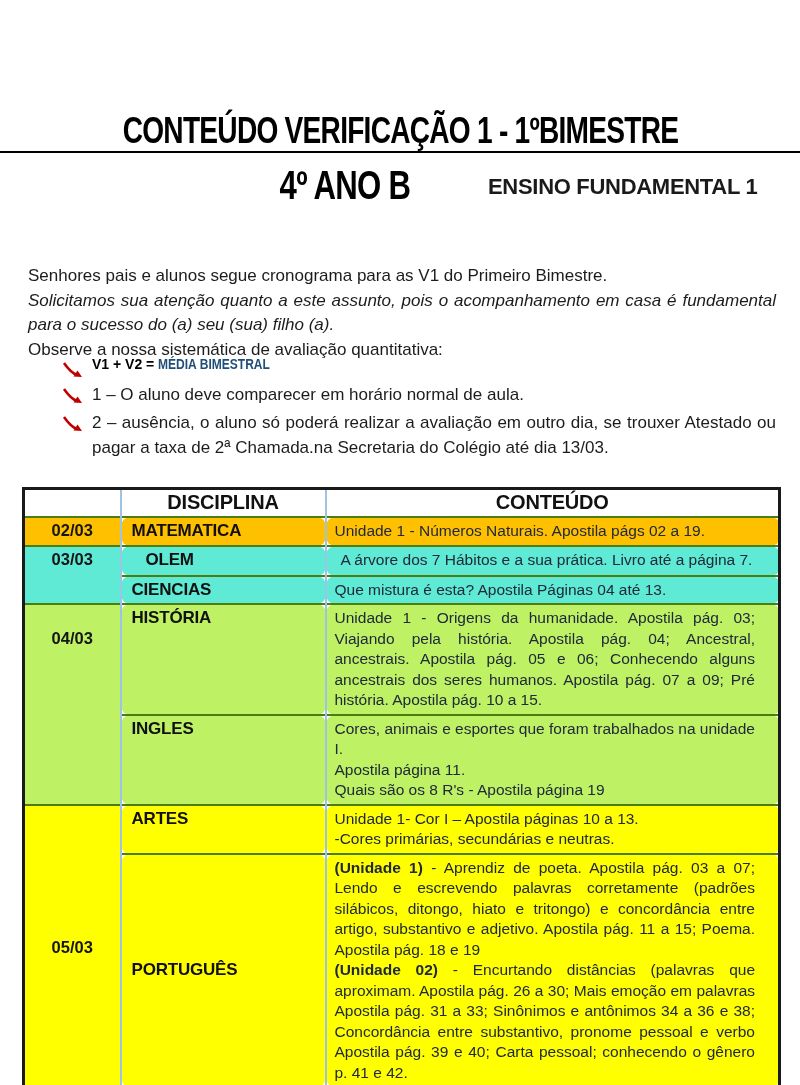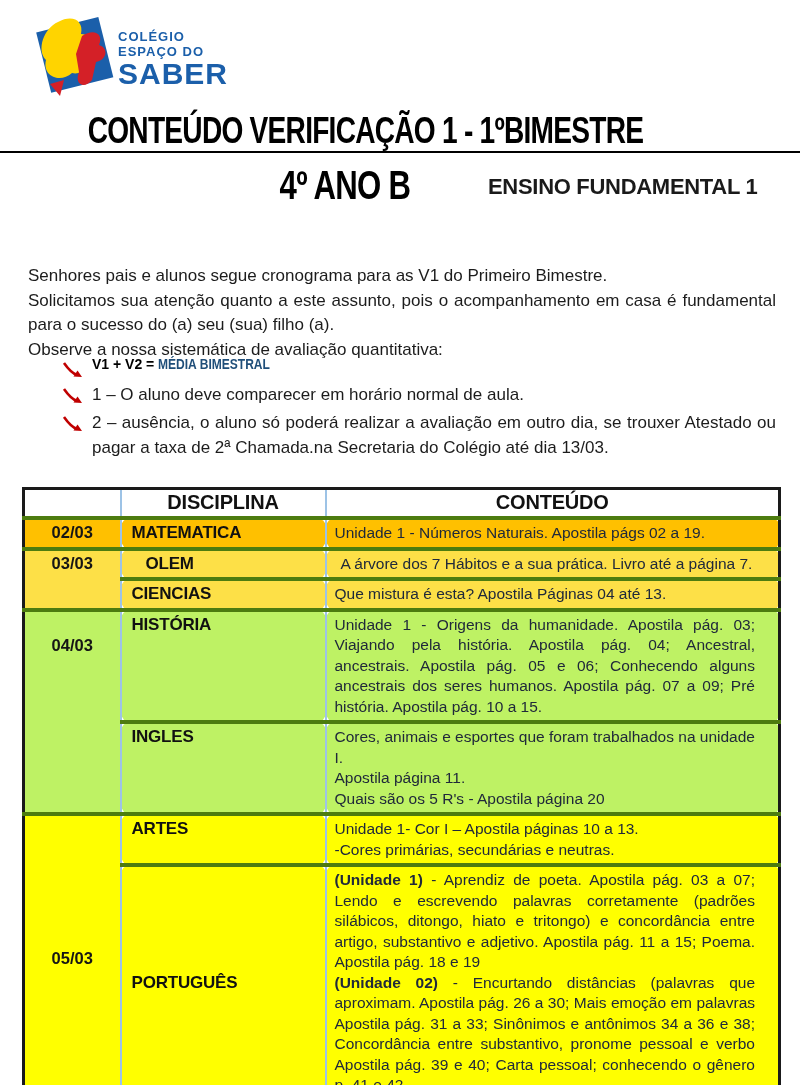--- a/index.html
+++ b/index.html
@@ -11,87 +11,72 @@
 
   
   .logo { position:absolute; left:30px; top:10px; width:250px; height:95px; }
   .logo-text { position:absolute; left:88px; top:20px; color:#1b5faa; line-height:1; }
   .logo-line1 { font-size:13px; font-weight:bold; letter-spacing:1px; }
   .logo-line2 { font-size:13px; font-weight:bold; letter-spacing:1px; margin-top:2px; }
   .logo-line3 { font-size:30px; font-weight:900; letter-spacing:1px; margin-top:1px; }
 
   
   .condensed { display:inline-block; transform:scaleX(0.76); transform-origin:center; white-space:nowrap; }
-  .doc-title { position:absolute; top:110px; left:0; width:800px; text-align:left;
+  .doc-title { position:absolute; top:110px; left:0; width:800px; text-align:center;
                font-weight:900; font-size:37px; letter-spacing:-1px; color:#000; }
   .rule { position:absolute; top:151px; left:0; width:800px; border-top:2.5px solid #000; }
   .class-name { position:absolute; top:162px; left:0; width:690px; text-align:center;
                 font-weight:900; font-size:41px; letter-spacing:-1px; color:#000; }
   .level { position:absolute; top:174px; left:488px; font-weight:bold; font-size:22px;
            letter-spacing:-0.3px; color:#1a1a1a; }
 
   
   .intro { position:absolute; top:264px; left:28px; width:748px;
            font-size:17px; line-height:24.5px; color:#1c1c1c; }
-  .intro .just { text-align:justify; }
+  .intro .just { text-align:justify;font-style:italic; }
 
   
   .bullets { position:absolute; top:356px; left:62px; width:714px; }
   .bullet { display:flex; align-items:flex-start; margin-bottom:3px; }
   .arrow { flex:0 0 22px; margin:5px 8px 0 0; }
   .b1 { font-size:14px; font-weight:bold; color:#000;text-align:right; }
   .media { color:#1f4e79; font-weight:bold; display:inline-block; transform:scaleX(0.86);
            transform-origin:left center; letter-spacing:0; }
   .btext { font-size:17px; line-height:25px; color:#1c1c1c; }
   .just { text-align:justify; }
 
   
   .sched { position:absolute; top:487px; left:22px; width:756px;
            border-collapse:collapse; table-layout:fixed; }
   .sched col.c1 { width:97px; } .sched col.c2 { width:205px; } .sched col.c3 { width:454px; }
-  .sched td, .sched th { border-top:4px solid #4d7c0f; vertical-align:top; }
+  .sched td, .sched th { border-top:2px solid #4d7c0f; vertical-align:top; }
   .sched { border:3px solid #1a1a1a; }
   .sched .v { border-left:2px solid #9dc3e6;border-radius:9px; }
   .hrow th, .hrow td { background:#ffffff; height:24px; font-size:20px; font-weight:bold;
                        text-align:center; letter-spacing:-0.2px; padding:1px 0 2px; border-top:none; }
   .date { font-size:16.5px; font-weight:bold; text-align:center; padding-top:3px; color:#151515; }
   .disc { font-size:17px; font-weight:bold; padding:3px 4px 3px 10px; letter-spacing:-0.2px; color:#111; }
   .cont { font-size:15.5px; line-height:20.5px; padding:3px 23px 3px 8px; color:#20293a; }
   .cont.just { text-align:justify; }
   .bold-seg { font-weight:bold; }
   .row-amber  td { background:#ffc000; }
-  .row-orange td { background:#fde047;margin-top:40px; }
+  .row-orange td { background:#5eead4;margin-top:40px; }
   .row-blue   td { background:#bef264; }
   .row-yellow td { background:#ffff00; }
   .row-green  td { background:#92d050; }
   td.vmid { vertical-align:middle; }
   td.padtop { padding-top:24px; }
   .h26 { height:26px; } .h30 { height:30px;padding-left:24px; } .h31 { height:24px; }
   .h45 { height:45px; } .h62 { height:62px; }
 </style>
 </head>
 <body>
 
 <div class="page">
 
-  <div class="logo">
-    <svg width="86" height="95" viewBox="0 0 86 95">
-      <g transform="rotate(-14 45 50)">
-        <rect x="14" y="14" width="64" height="62" fill="#1b5faa"></rect>
-      </g>
-      <path d="M28 12 C42 4 54 10 51 24 C64 24 62 40 52 44 C60 52 54 66 42 63 C30 74 12 66 16 50 C6 40 14 18 28 12 Z" fill="#ffd400"></path>
-      <path d="M52 26 C64 18 74 24 69 35 C79 38 77 50 66 52 L62 70 C54 80 44 74 49 62 L46 44 Z" fill="#d42027"></path>
-      <path d="M20 74 L34 70 L30 86 Z" fill="#d42027"></path>
-    </svg>
-    <div class="logo-text">
-      <div class="logo-line1">COLÉGIO</div>
-      <div class="logo-line2">ESPAÇO DO</div>
-      <div class="logo-line3">SABER</div>
-    </div>
-  </div>
 
   <div class="doc-title">
     <span class="condensed">CONTEÚDO VERIFICAÇÃO 1 - 1ºBIMESTRE</span>
   </div>
   <div class="rule"></div>
   <div class="class-name">
     <span class="condensed">4º ANO B</span>
   </div>
   <div class="level">ENSINO FUNDAMENTAL 1</div>
 
@@ -156,21 +141,21 @@
     <tr class="row-blue">
       <td class="date padtop" rowspan="2">04/03</td>
       <td class="disc v">HISTÓRIA</td>
       <td class="cont v just">Unidade 1 - Origens da humanidade. Apostila pág. 03; Viajando pela história. Apostila pág. 04; Ancestral, ancestrais. Apostila pág. 05 e 06; Conhecendo alguns ancestrais dos seres humanos. Apostila pág. 07 a 09; Pré história. Apostila pág. 10 a 15.</td>
     </tr>
     <tr class="row-blue">
       <td class="disc v h62">INGLES</td>
       <td class="cont v">
         <div>Cores, animais e esportes que foram trabalhados na unidade I.</div>
         <div>Apostila página 11.</div>
-        <div>Quais são os 5 R's - Apostila página 20</div>
+        <div>Quais são os 8 R's - Apostila página 19</div>
       </td>
     </tr>
     <tr class="row-yellow">
       <td class="date vmid" rowspan="2">05/03</td>
       <td class="disc v h45">ARTES</td>
       <td class="cont v">
         <div>Unidade 1- Cor I – Apostila páginas 10 a 13.</div>
         <div>-Cores primárias, secundárias e neutras.</div>
       </td>
     </tr>

